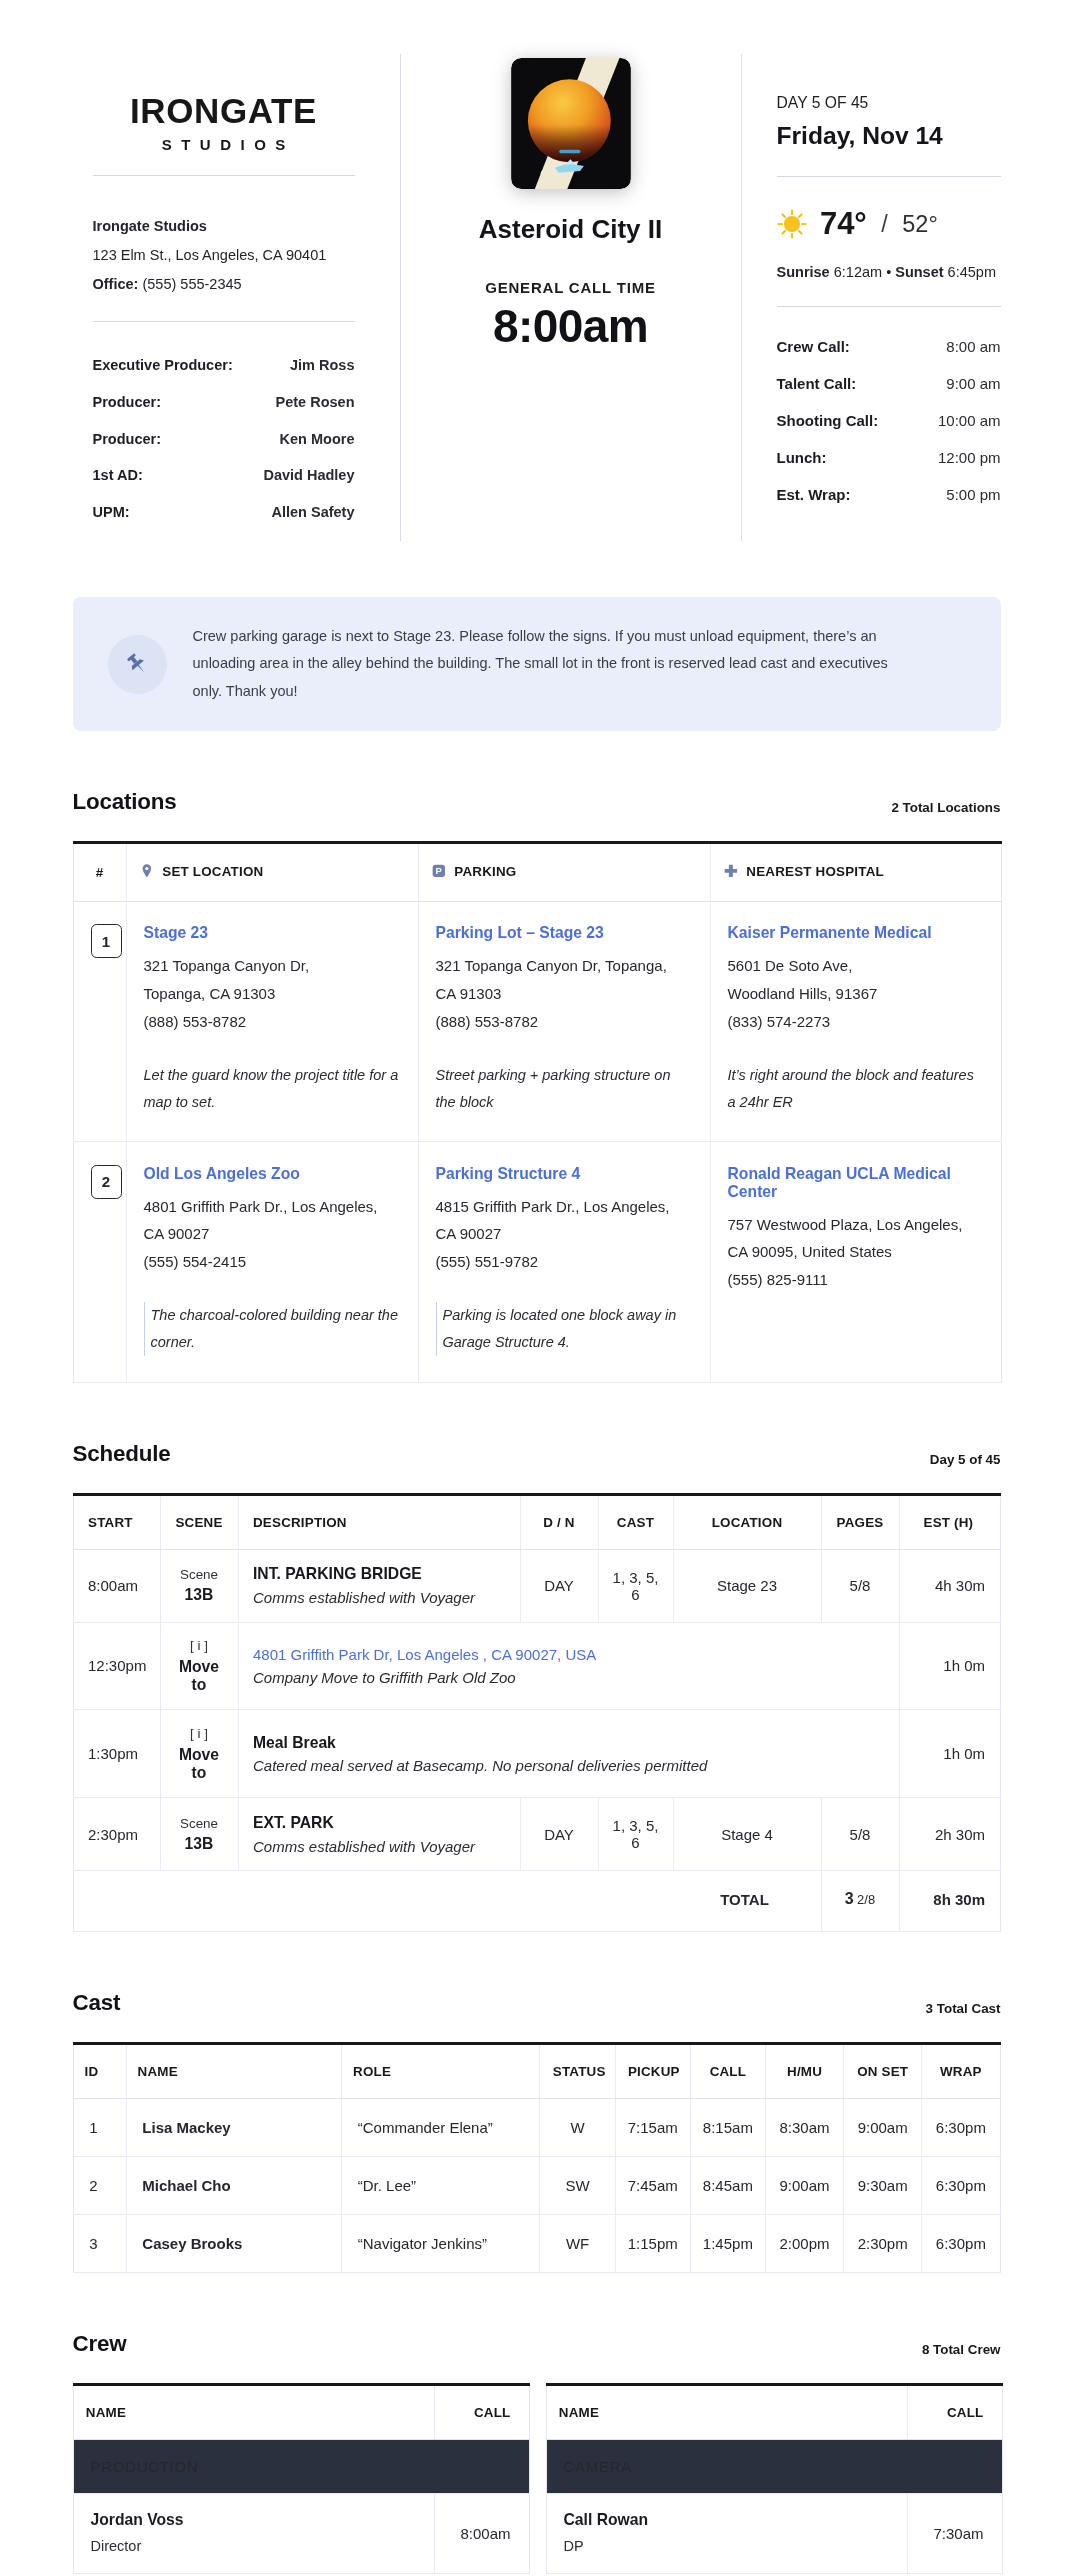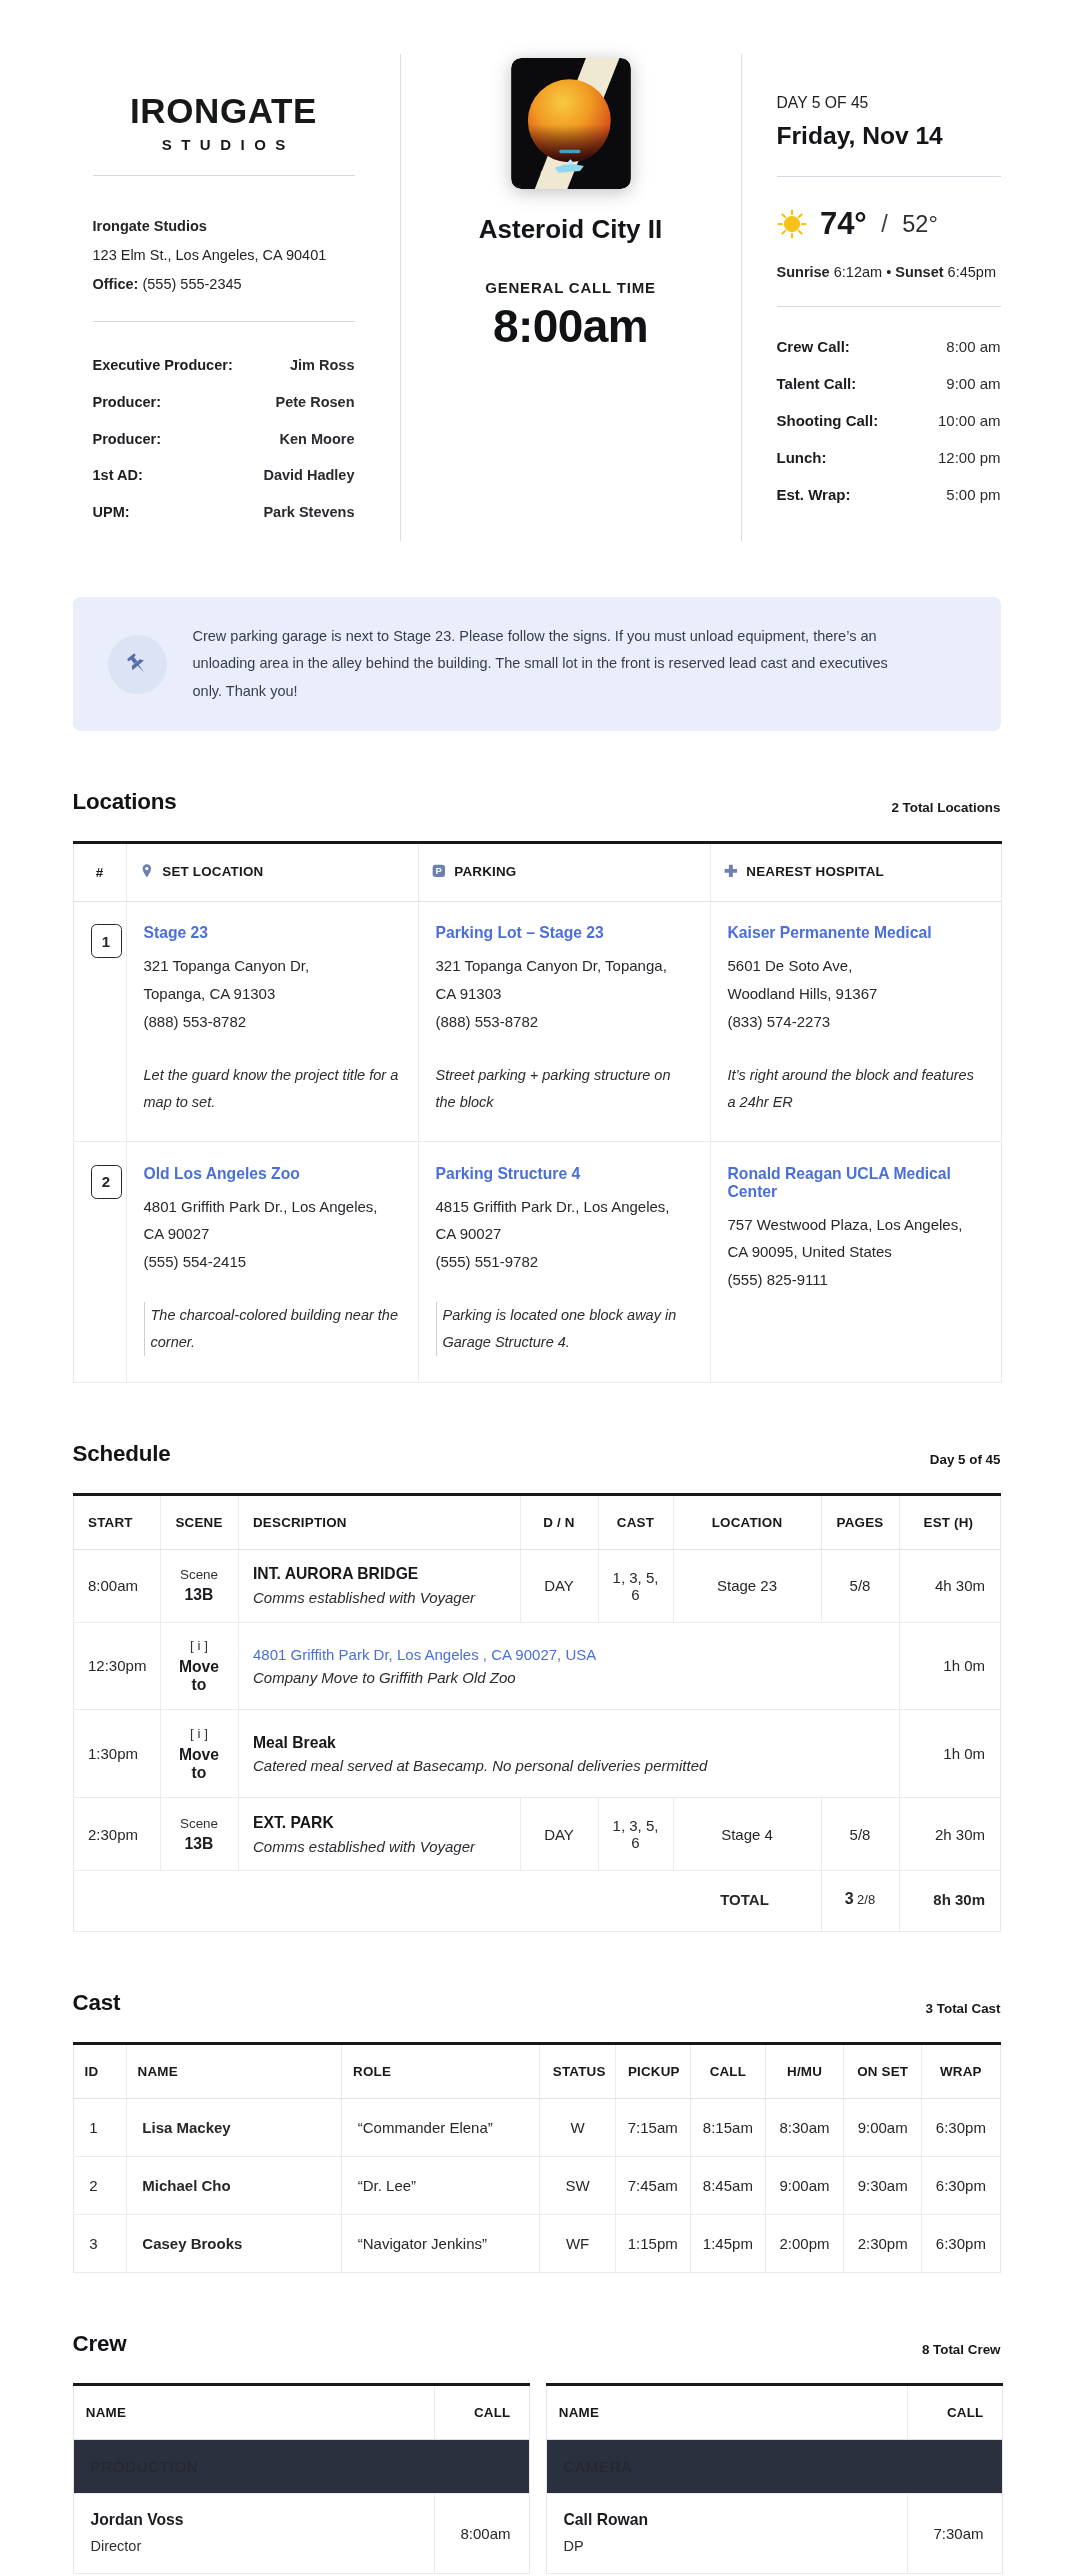--- a/index.html
+++ b/index.html
@@ -146,21 +146,21 @@
         <div class="credit-row">
             <span class="credit-label">Producer:</span>
             <span class="credit-name">Ken Moore</span>
           </div>
         <div class="credit-row">
             <span class="credit-label">1st AD:</span>
             <span class="credit-name">David Hadley</span>
           </div>
         <div class="credit-row">
             <span class="credit-label">UPM:</span>
-            <span class="credit-name">Park Stevens</span>
+            <span class="credit-name">Allen Safety</span>
           </div>
       </div>
     </div>
 
     <div class="h-center">
       <svg class="poster" width="120" height="131" viewBox="0 0 214 234">
         <defs>
           <radialGradient id="planetGrad" cx="42%" cy="28%" r="85%">
             <stop offset="0%" stop-color="#f9ca42"></stop>
             <stop offset="40%" stop-color="#f09a22"></stop>
@@ -394,21 +394,21 @@
         <th>PAGES</th>
         <th class="right">EST (H)</th>
       </tr>
       <tr>
         <td class="start">8:00am</td>
         <td>
               <div class="scene-top">Scene</div>
               <div class="scene-main">13B</div>
             </td>
         <td class="desc">
-              <div class="desc-title">INT. AURORA BRIDGE</div>
+              <div class="desc-title">INT. PARKING BRIDGE</div>
               <div class="desc-sub">Comms established with Voyager</div>
             </td>
         <td>DAY</td>
         <td>1, 3, 5, 6</td>
         <td>Stage 23</td>
         <td>5/8</td>
         <td class="est">4h 30m</td>
       </tr>
       <tr>
         <td class="start">12:30pm</td>

